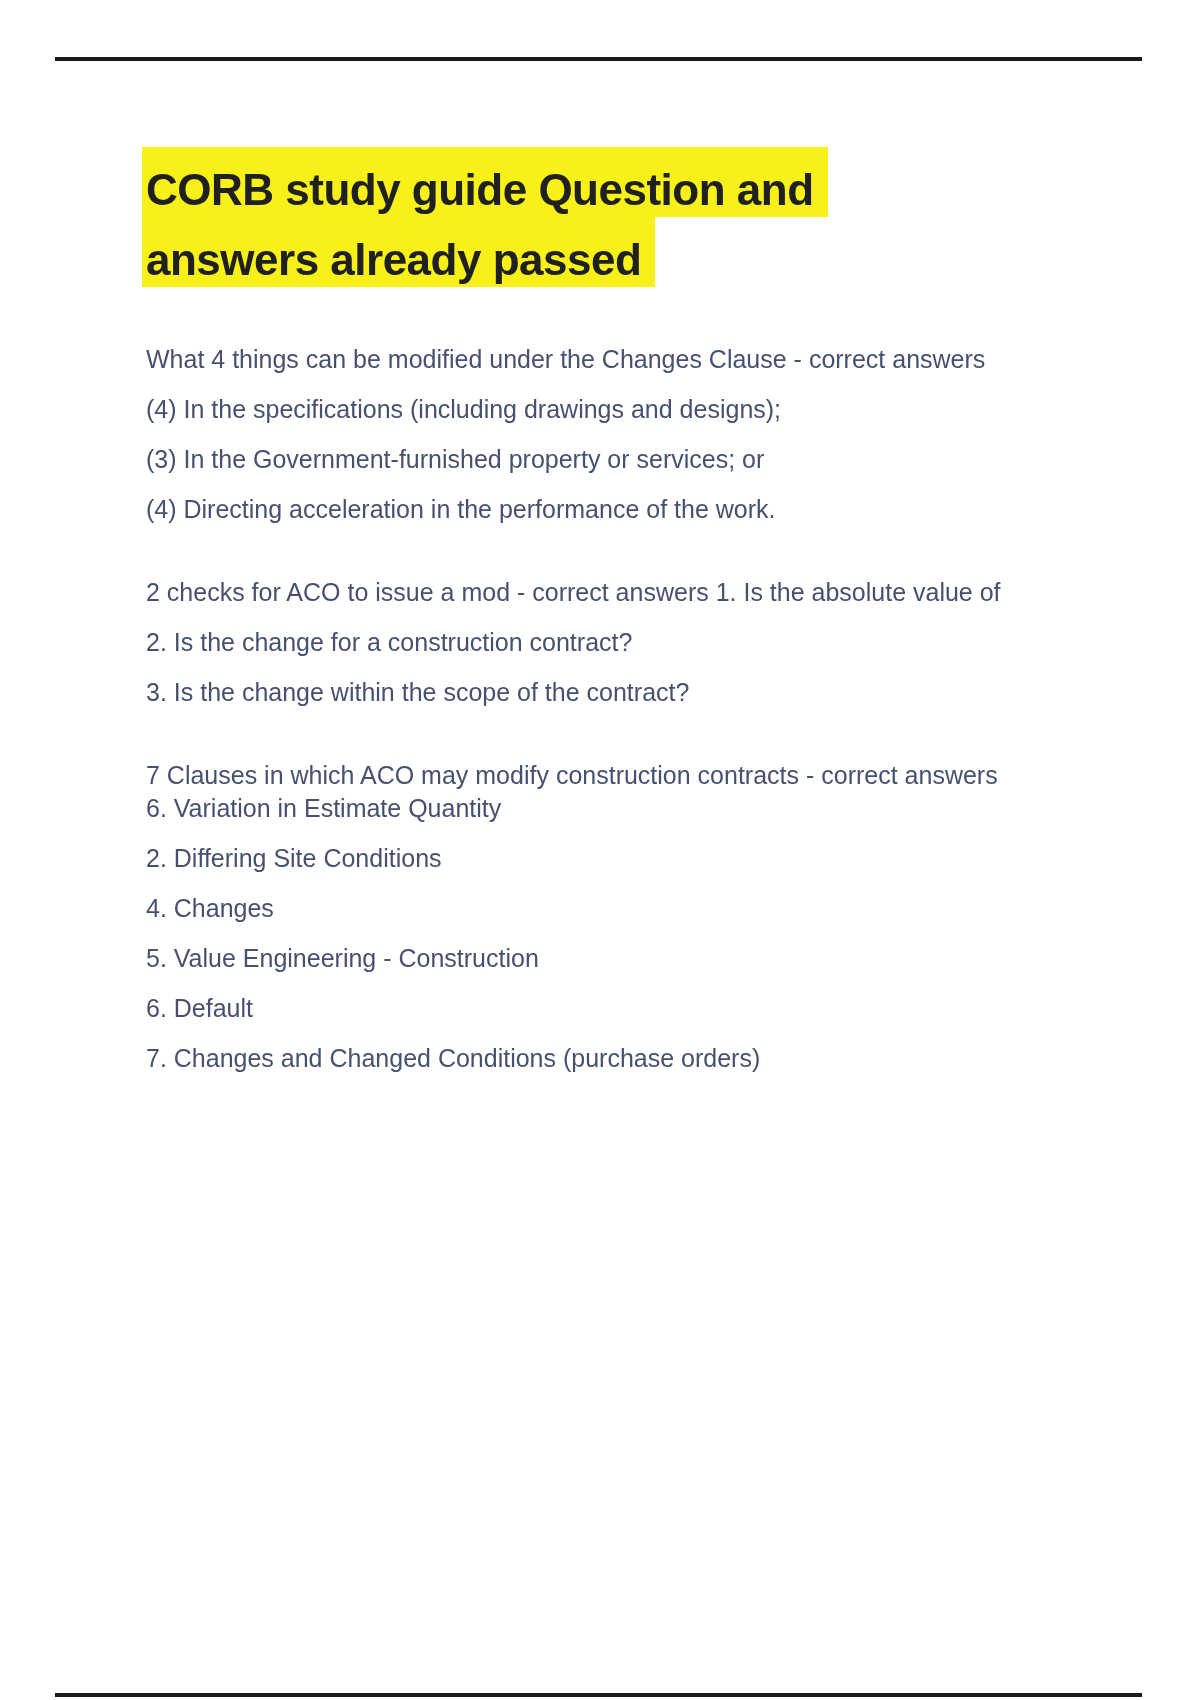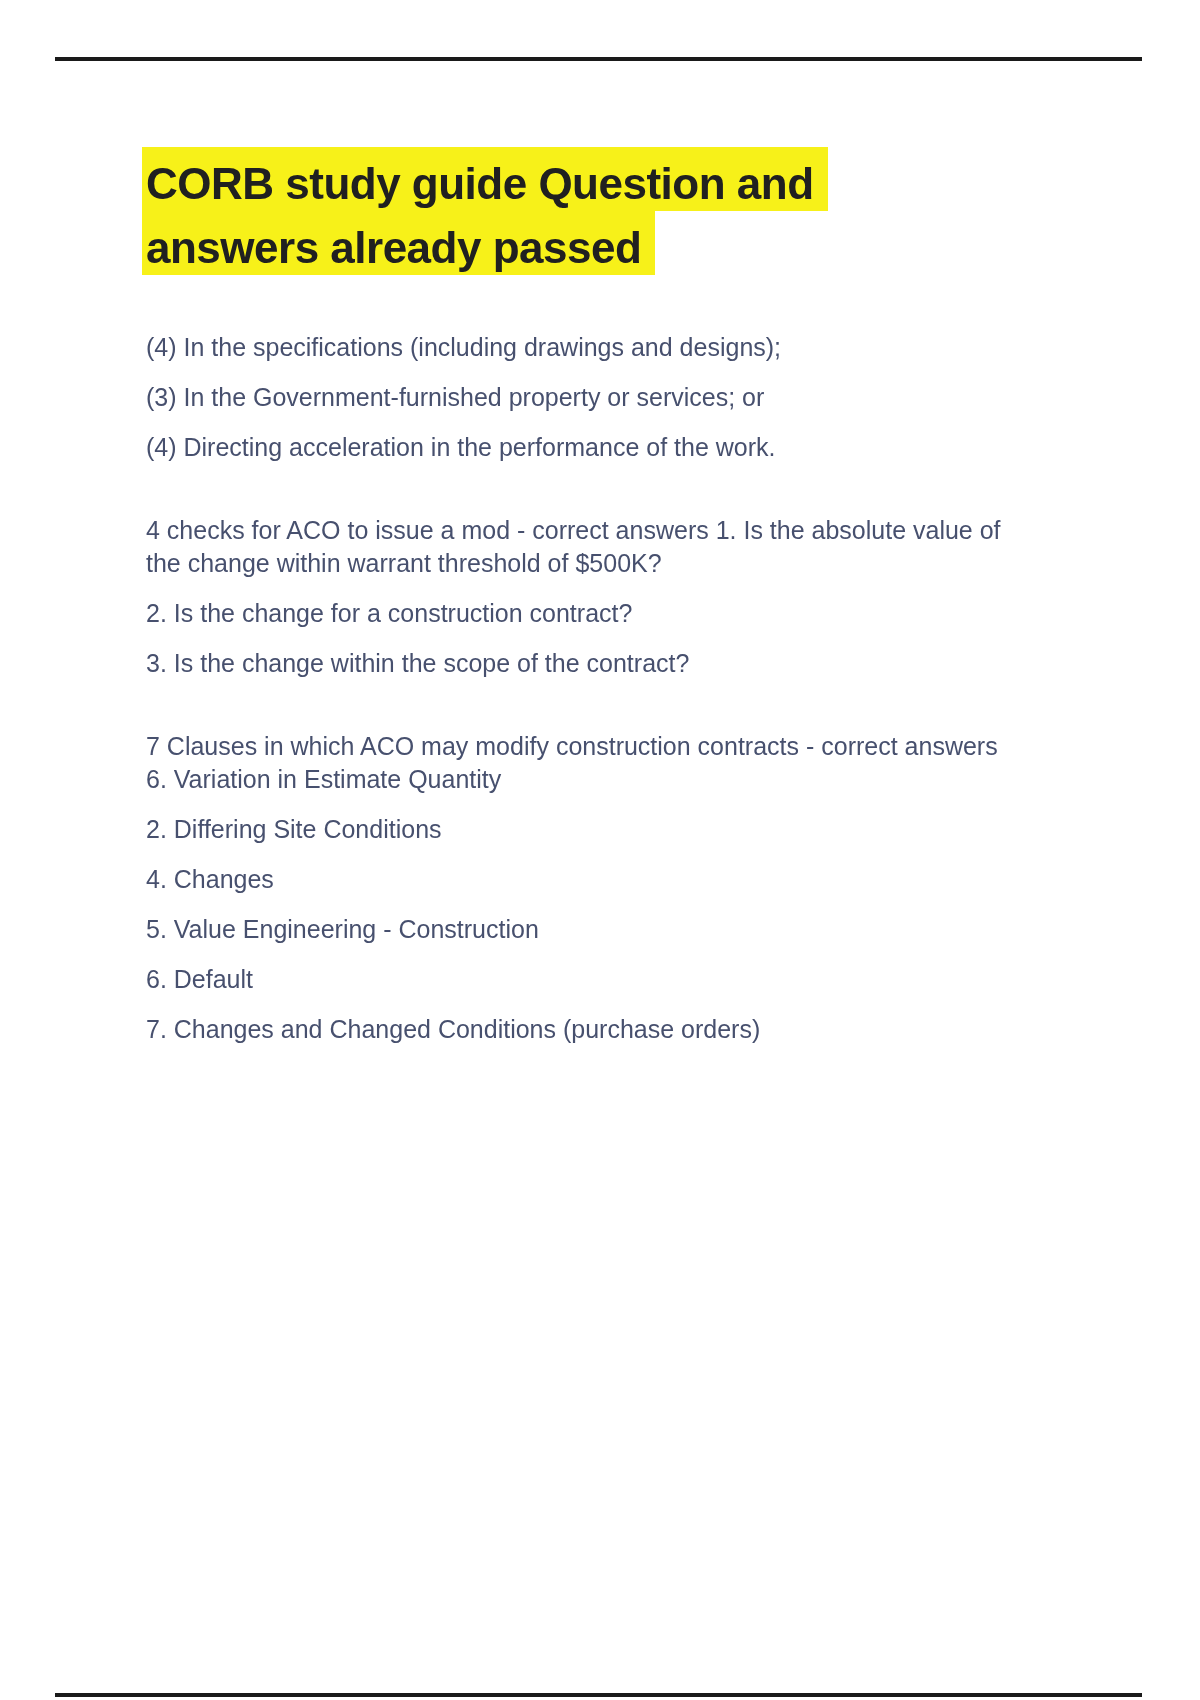--- a/index.html
+++ b/index.html
@@ -25,21 +25,21 @@
     font-weight:bold;
     font-size:44px;
     letter-spacing:-0.5px;
     color:var(--title-color,#202020);
     margin:0;
   }
   .title .hl{
     display:inline-block;
     background:var(--hl,#f7f119);
     height:54px;line-height:54px;
-    padding:10px 14px 0 4px;
+    padding:16px 14px 0 4px;
     margin-left:-4px;
     white-space:nowrap;
   }
   .body-text{
     margin-top:56px;
     font-size:25px;
     color:var(--body-color,#47506e);
   }
   .qa-block{margin-bottom:50px;}
   .qa-para{margin:0 0 17px 0;}
@@ -56,35 +56,35 @@
   <div class="rule bottom"></div>
 
   <div class="doc">
     <h1 class="title">
       <span class="hl">CORB study guide Question and</span><br>
       <span class="hl">answers already passed</span>
     </h1>
     <div class="body-text">
         <div class="qa-block">
           <div class="qa-para">
+            <div class="text-line">What 4 things can be modified under the Changes Clause - correct answers</div>
           </div>
           <div class="qa-para">
             <div class="text-line">(4) In the specifications (including drawings and designs);</div>
           </div>
           <div class="qa-para">
             <div class="text-line">(3) In the Government-furnished property or services; or</div>
           </div>
           <div class="qa-para">
             <div class="text-line">(4) Directing acceleration in the performance of the work.</div>
           </div>
         </div>
         <div class="qa-block">
           <div class="qa-para">
-            <div class="text-line">4 checks for ACO to issue a mod - correct answers 1. Is the absolute value of</div>
-            <div class="text-line">the change within warrant threshold of $500K?</div>
+            <div class="text-line">2 checks for ACO to issue a mod - correct answers 1. Is the absolute value of</div>
           </div>
           <div class="qa-para">
             <div class="text-line">2. Is the change for a construction contract?</div>
           </div>
           <div class="qa-para">
             <div class="text-line">3. Is the change within the scope of the contract?</div>
           </div>
         </div>
         <div class="qa-block">
           <div class="qa-para">

